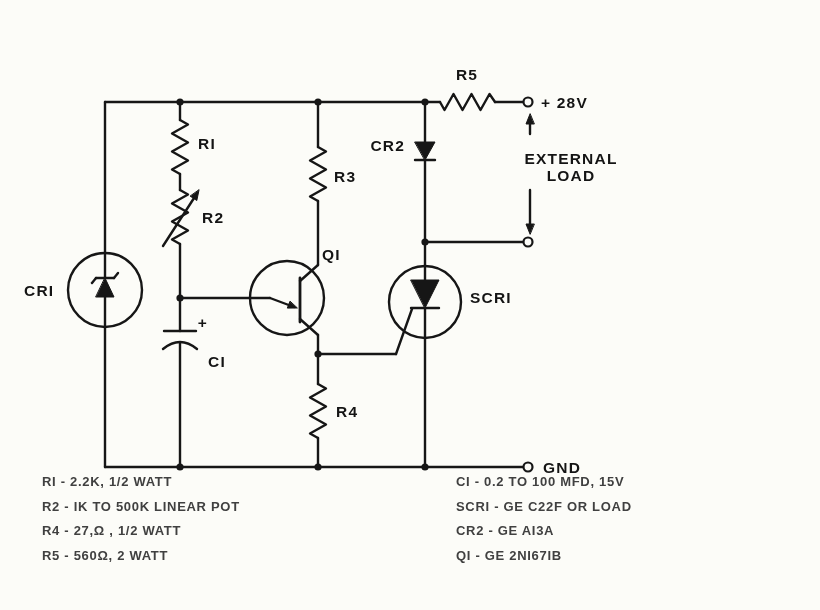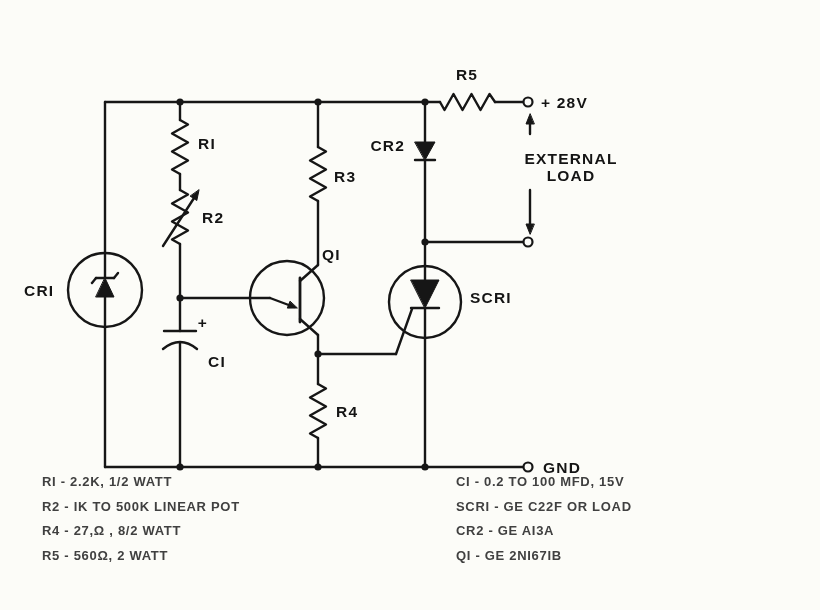--- a/index.html
+++ b/index.html
@@ -171,21 +171,21 @@
 
   <text x="541" y="76">+ 28V</text>
   <text x="543" y="441">GND</text>
 
 </svg>
 </div>
 
 <div class="parts-col" id="col-left">
   <div class="parts-line">RI - 2.2K, 1/2 WATT</div>
   <div class="parts-line">R2 - IK TO 500K LINEAR POT</div>
-  <div class="parts-line">R4 - 27,Ω , 8/2 WATT</div>
+  <div class="parts-line">R4 - 27,Ω , 1/2 WATT</div>
   <div class="parts-line">R5 - 560Ω, 2 WATT</div>
 </div>
 <div class="parts-col" id="col-right">
   <div class="parts-line">CI - 0.2 TO 100 MFD, 15V</div>
   <div class="parts-line">SCRI - GE C22F OR LOAD</div>
   <div class="parts-line">CR2 - GE AI3A</div>
   <div class="parts-line">QI - GE 2NI67IB</div>
 </div>
 
 </body></html>

